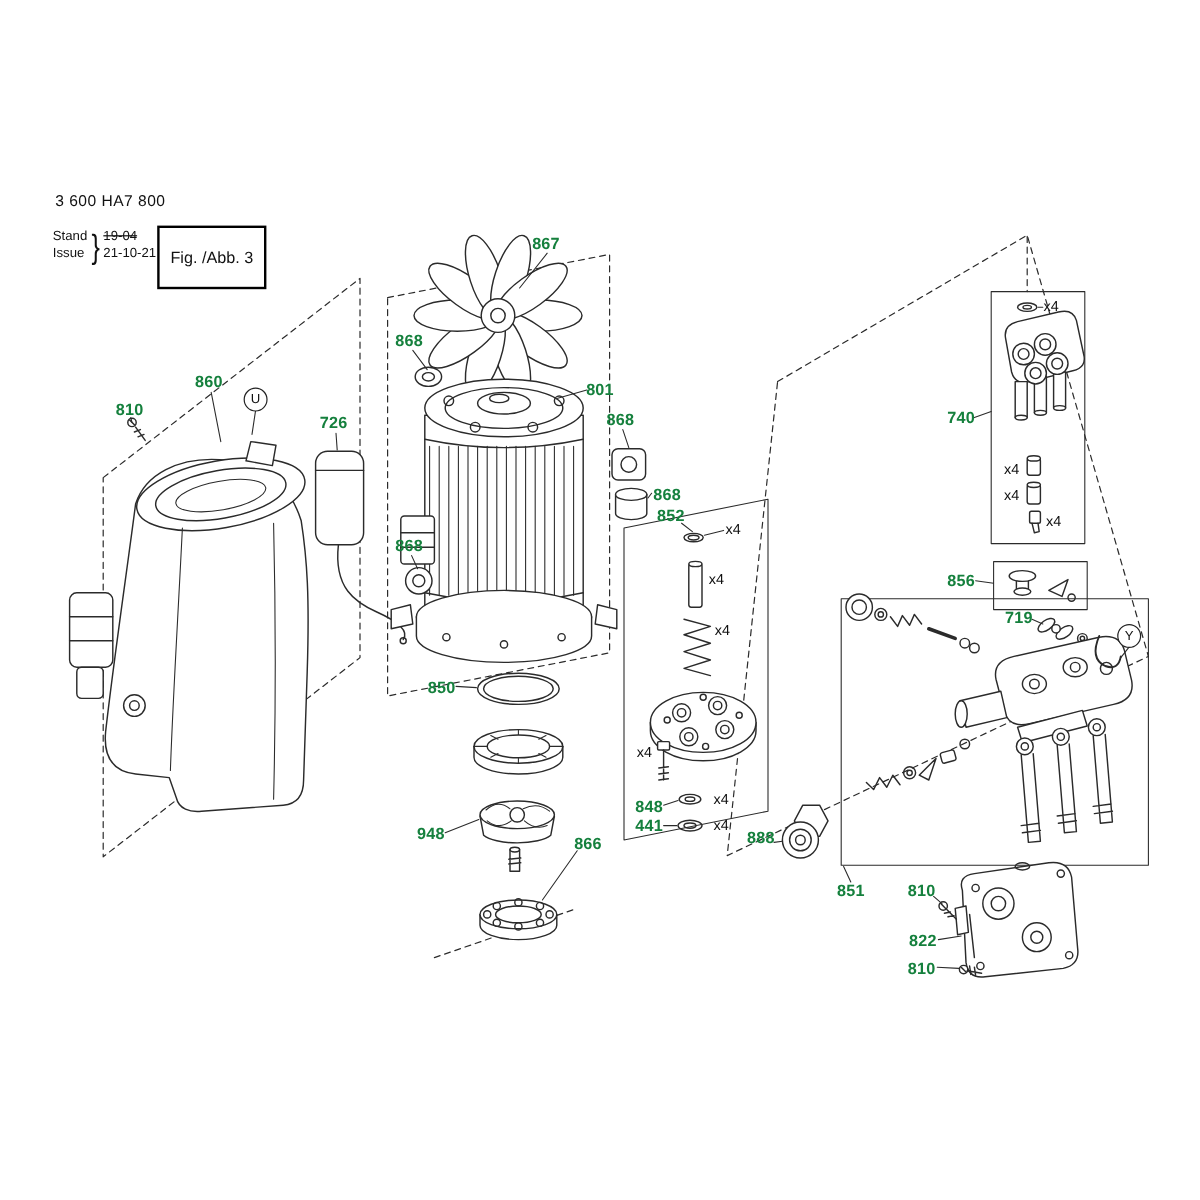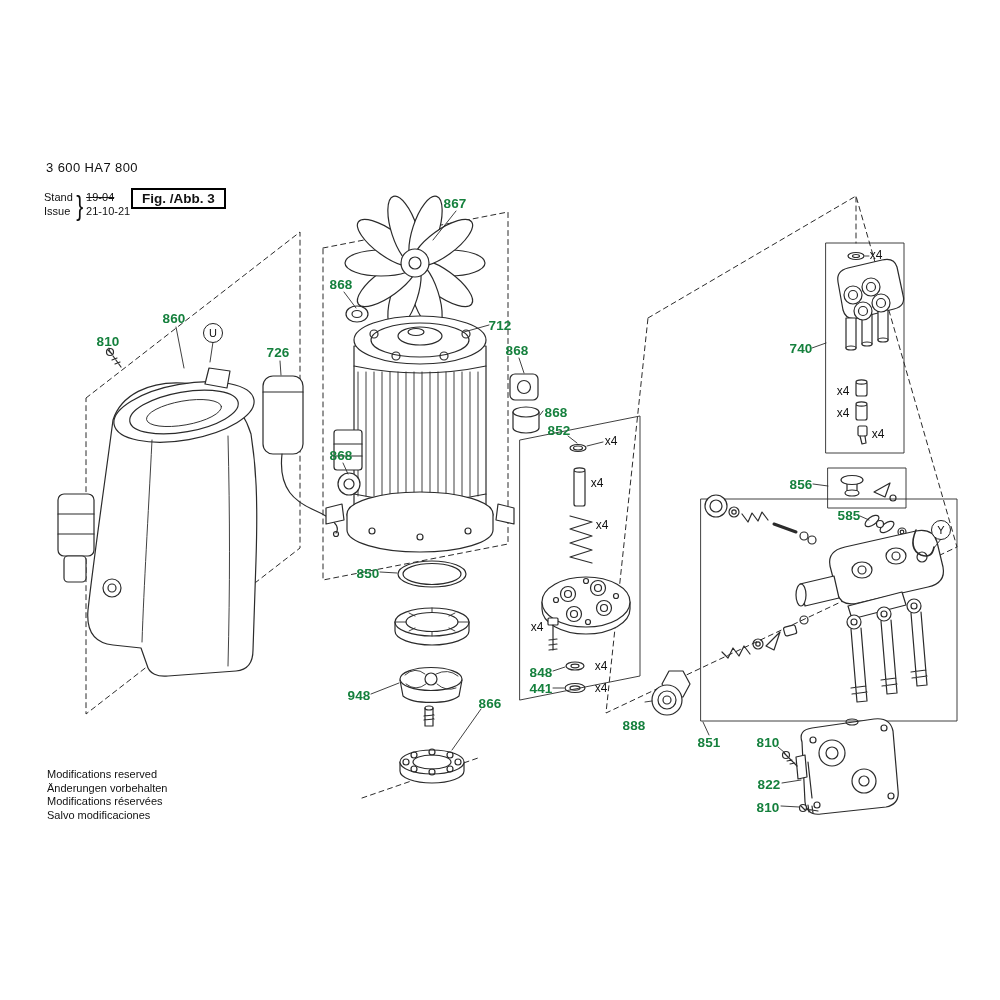--- a/index.html
+++ b/index.html
@@ -13,22 +13,22 @@
   .lbl{position:absolute;transform:translate(-50%,-50%);font-size:13.5px;font-weight:bold;
        letter-spacing:.2px;color:#15803d;white-space:nowrap;background:transparent}
   .mult{position:absolute;transform:translate(-50%,-50%);font-size:12px;color:#111;white-space:nowrap}
   .circ{position:absolute;transform:translate(-50%,-50%);width:18px;height:18px;border:1.3px solid #222;
         border-radius:50%;display:flex;align-items:center;justify-content:center;font-size:11px;background:#fff}
   .pn{position:absolute;left:46px;top:160px;font-size:13px;letter-spacing:.4px}
   .rev{position:absolute;left:44px;top:190px;display:flex;align-items:flex-start}
   .rev-col{display:flex;flex-direction:column;font-size:11px;line-height:14px}
   .rev-brace{font-size:28px;font-weight:300;margin:0 2px;transform:scaleX(.75)}
   .struck{text-decoration:line-through}
-  .figbox{position:absolute;left:131px;top:188px;border:2px solid #000;padding:1px 9px;
-          font-size:13.5px;font-weight:bold;background:#fff}
+  .figbox{position:absolute;left:131px;top:188px;border:2px solid #000;padding:17px 9px;
+          font-size:13.5px;font-weight:normal;background:#fff}
   .footer{position:absolute;left:47px;top:768px;font-size:11px;line-height:13.5px}
 </style>
 </head>
 <body>
 
 <div class="canvas">
 
 <svg width="1000" height="1000" viewBox="0 0 1000 1000">
 
   <g class="s dash">
@@ -330,56 +330,50 @@
     <div class="rev-brace">}</div>
     <div class="rev-col">
       <span class="struck">19-04</span>
       <span>21-10-21</span>
     </div>
   </div>
   <div class="figbox">Fig. /Abb. 3</div>
 
   <div class="lbl" style="left:455px;top:203px">867</div>
   <div class="lbl" style="left:341px;top:284px">868</div>
-  <div class="lbl" style="left:500px;top:325px">712</div>
+  <div class="lbl" style="left:500px;top:325px">801</div>
   <div class="lbl" style="left:517px;top:350px">868</div>
   <div class="lbl" style="left:556px;top:412px">868</div>
   <div class="lbl" style="left:341px;top:455px">868</div>
   <div class="lbl" style="left:174px;top:318px">860</div>
   <div class="lbl" style="left:108px;top:341px">810</div>
   <div class="lbl" style="left:278px;top:352px">726</div>
   <div class="lbl" style="left:559px;top:430px">852</div>
   <div class="lbl" style="left:801px;top:348px">740</div>
   <div class="lbl" style="left:801px;top:484px">856</div>
-  <div class="lbl" style="left:849px;top:515px">585</div>
+  <div class="lbl" style="left:849px;top:515px">719</div>
   <div class="lbl" style="left:368px;top:573px">850</div>
   <div class="lbl" style="left:359px;top:695px">948</div>
   <div class="lbl" style="left:490px;top:703px">866</div>
   <div class="lbl" style="left:541px;top:672px">848</div>
   <div class="lbl" style="left:541px;top:688px">441</div>
-  <div class="lbl" style="left:634px;top:725px">888</div>
+  <div class="lbl" style="left:634px;top:698px">888</div>
   <div class="lbl" style="left:709px;top:742px">851</div>
   <div class="lbl" style="left:768px;top:742px">810</div>
   <div class="lbl" style="left:769px;top:784px">822</div>
   <div class="lbl" style="left:768px;top:807px">810</div>
 
   <div class="mult" style="left:876px;top:255px">x4</div>
   <div class="mult" style="left:843px;top:391px">x4</div>
   <div class="mult" style="left:843px;top:413px">x4</div>
   <div class="mult" style="left:878px;top:434px">x4</div>
   <div class="mult" style="left:611px;top:441px">x4</div>
   <div class="mult" style="left:597px;top:483px">x4</div>
   <div class="mult" style="left:602px;top:525px">x4</div>
   <div class="mult" style="left:537px;top:627px">x4</div>
   <div class="mult" style="left:601px;top:666px">x4</div>
   <div class="mult" style="left:601px;top:688px">x4</div>
 
   <div class="circ" style="left:213px;top:333px">U</div>
   <div class="circ" style="left:941px;top:530px">Y</div>
 
-  <div class="footer">
-    <div>Modifications reserved</div>
-    <div>Änderungen vorbehalten</div>
-    <div>Modifications réservées</div>
-    <div>Salvo modificaciones</div>
-  </div>
 
 </div>
 
 </body></html>

